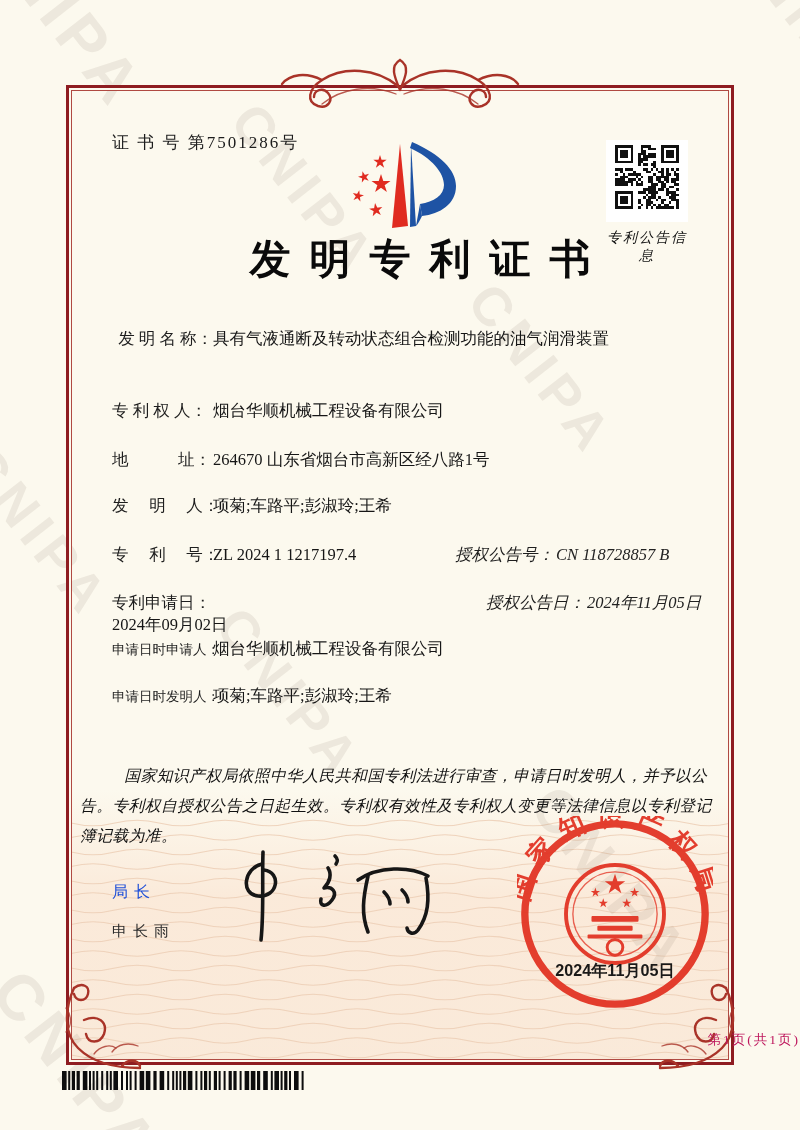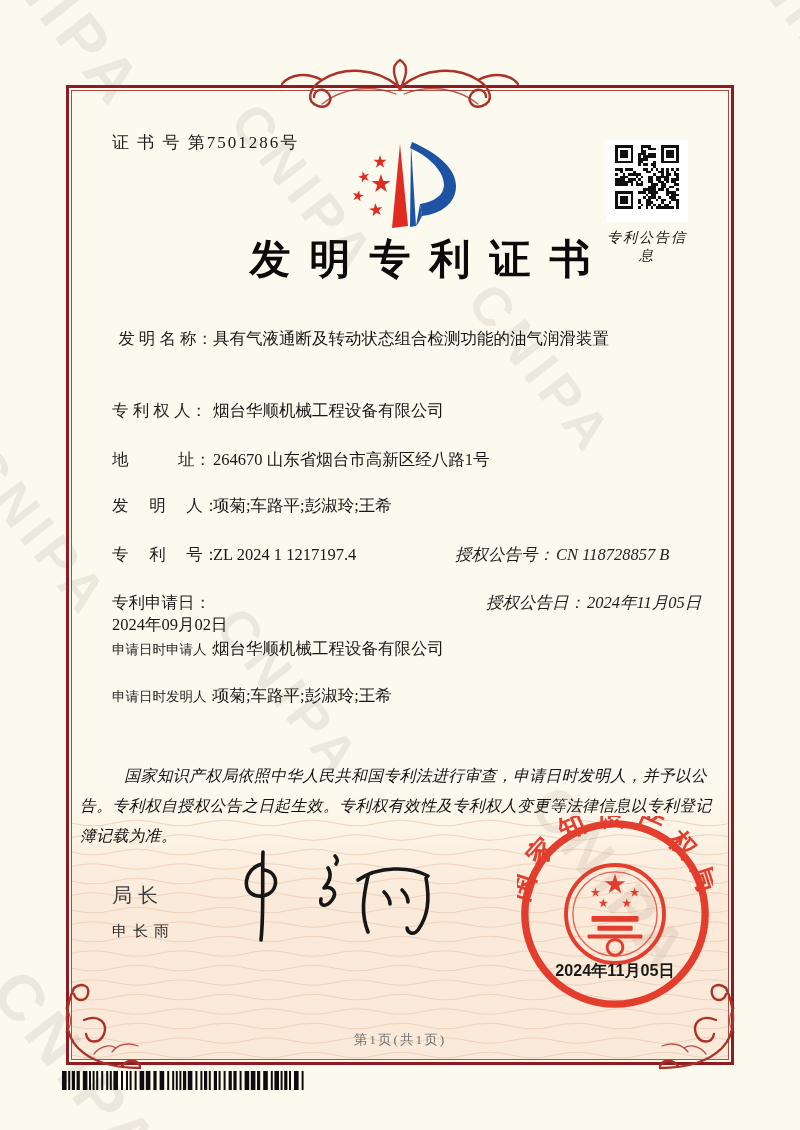--- a/index.html
+++ b/index.html
@@ -35,30 +35,30 @@
   .frow .lab{white-space:pre;width:101px;flex:none;color:#1e1e1e;}
   .frow .lab.long{font-size:13.5px;}
   .frow .val{white-space:pre;color:#161616;}
   .fcell{position:absolute;display:flex;align-items:baseline;font-size:16.5px;z-index:3;font-style:italic;}
   .fcell .lab{white-space:pre;width:101px;flex:none;color:#1e1e1e;}
   
   .statement{position:absolute;left:80px;top:761px;width:642px;font-size:15.8px;line-height:30px;
              font-style:italic;letter-spacing:.4px;text-indent:2.8em;color:#111;z-index:3;}
   
   .sig-title{position:absolute;left:112px;top:882px;font-family:"Liberation Sans",sans-serif;
-             font-size:20px;letter-spacing:6px;color:#404040;z-index:3;}
+             font-size:16px;letter-spacing:6px;color:#1d4ed8;z-index:3;}
   .sig-name{position:absolute;left:112px;top:922px;font-family:"Liberation Sans",sans-serif;
             font-size:15px;letter-spacing:6px;color:#2b2b2b;z-index:3;}
   .sigsvg{position:absolute;left:232px;top:848px;z-index:3;}
   .sigsvg path{fill:none;stroke:#161616;stroke-width:3.6;stroke-linecap:round;stroke-linejoin:round;}
   
   .seal{position:absolute;left:517px;top:816px;z-index:4;}
   
-  .pagefoot{position:absolute;left:0;right:0;top:1031px;text-align:center;font-size:13.5px;
-            letter-spacing:2px;color:#737373;z-index:3;}
+  .pagefoot{position:absolute;left:0;right:0;top:1031px;text-align:right;font-size:13.5px;
+            letter-spacing:2px;color:#be185d;z-index:3;}
   .barcode{position:absolute;left:62px;top:1071px;z-index:3;}
   .barcode rect{fill:#0d0d0d;}
 </style>
 </head>
 <body>
 
 <div class="page">
 
   <div class="blush"></div>
   <svg id="waves" viewBox="0 0 658 244" preserveAspectRatio="none">

